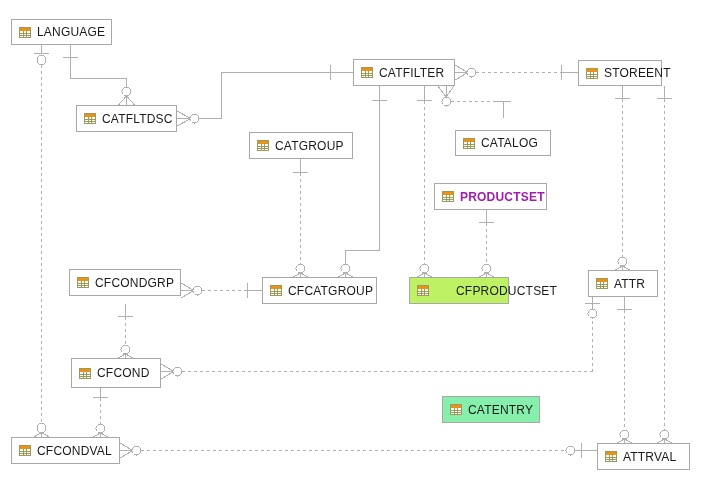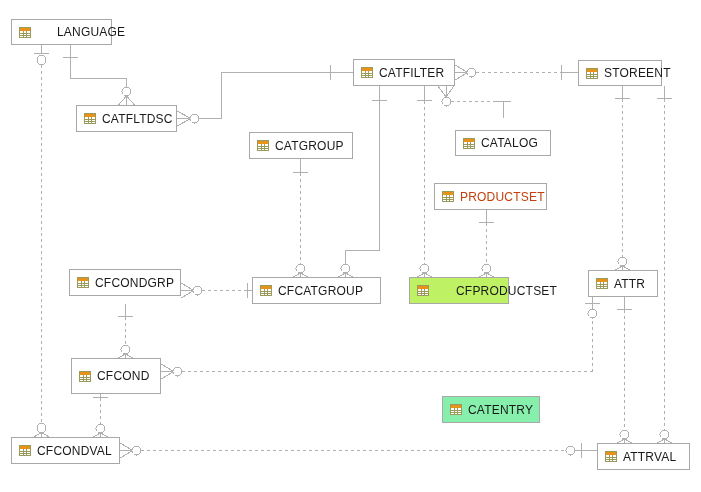--- a/index.html
+++ b/index.html
@@ -237,21 +237,21 @@
         <circle cx="624.5" cy="434.5" r="4.5" fill="#ffffff"></circle>
         <path d="M624.5,439 L624.5,443"></path>
         <path d="M624.5,439 L616,443.5"></path>
         <path d="M624.5,439 L633,443.5"></path>
       </g>
 
     </g>
   </svg>
 
   <div id="entity-layer">
-      <div class="entity" style="left: 11px; top: 19px; width: 101px; height: 26px; border-color: rgb(168, 168, 168); background: rgb(255, 255, 255); gap: 20px;">
+      <div class="entity" style="left: 11px; top: 19px; width: 101px; height: 26px; border-color: rgb(168, 168, 168); background: rgb(255, 255, 255);">
         <svg class="tbl-icon" viewBox="0 0 12 11" xmlns="http://www.w3.org/2000/svg" shape-rendering="crispEdges">
           <rect x="0.5" y="0.5" width="11" height="10" fill="#ffffff" stroke="#9a9a5a"></rect>
           <rect x="1" y="1" width="10" height="2.5" fill="#e8921a"></rect>
           <line x1="1" y1="6" x2="11" y2="6" stroke="#9a9a5a"></line>
           <line x1="1" y1="8.3" x2="11" y2="8.3" stroke="#9a9a5a"></line>
           <line x1="4.3" y1="3.5" x2="4.3" y2="10" stroke="#9a9a5a"></line>
           <line x1="7.6" y1="3.5" x2="7.6" y2="10" stroke="#9a9a5a"></line>
         </svg>
         <span class="ent-label" style="color: rgb(26, 26, 26);">LANGUAGE</span>
       </div>
@@ -312,21 +312,21 @@
       </div>
       <div class="entity" style="left: 434px; top: 183px; width: 113px; height: 27px; border-color: rgb(168, 168, 168); background: rgb(255, 255, 255);">
         <svg class="tbl-icon" viewBox="0 0 12 11" xmlns="http://www.w3.org/2000/svg" shape-rendering="crispEdges">
           <rect x="0.5" y="0.5" width="11" height="10" fill="#ffffff" stroke="#9a9a5a"></rect>
           <rect x="1" y="1" width="10" height="2.5" fill="#e8921a"></rect>
           <line x1="1" y1="6" x2="11" y2="6" stroke="#9a9a5a"></line>
           <line x1="1" y1="8.3" x2="11" y2="8.3" stroke="#9a9a5a"></line>
           <line x1="4.3" y1="3.5" x2="4.3" y2="10" stroke="#9a9a5a"></line>
           <line x1="7.6" y1="3.5" x2="7.6" y2="10" stroke="#9a9a5a"></line>
         </svg>
-        <span class="ent-label" style="color: #c2410c;">PRODUCTSET</span>
+        <span class="ent-label" style="color: #a21caf; font-weight: bold;">PRODUCTSET</span>
       </div>
       <div class="entity" style="left: 588px; top: 270px; width: 70px; height: 27px; border-color: rgb(168, 168, 168); background: rgb(255, 255, 255);">
         <svg class="tbl-icon" viewBox="0 0 12 11" xmlns="http://www.w3.org/2000/svg" shape-rendering="crispEdges">
           <rect x="0.5" y="0.5" width="11" height="10" fill="#ffffff" stroke="#9a9a5a"></rect>
           <rect x="1" y="1" width="10" height="2.5" fill="#e8921a"></rect>
           <line x1="1" y1="6" x2="11" y2="6" stroke="#9a9a5a"></line>
           <line x1="1" y1="8.3" x2="11" y2="8.3" stroke="#9a9a5a"></line>
           <line x1="4.3" y1="3.5" x2="4.3" y2="10" stroke="#9a9a5a"></line>
           <line x1="7.6" y1="3.5" x2="7.6" y2="10" stroke="#9a9a5a"></line>
         </svg>
@@ -336,21 +336,21 @@
         <svg class="tbl-icon" viewBox="0 0 12 11" xmlns="http://www.w3.org/2000/svg" shape-rendering="crispEdges">
           <rect x="0.5" y="0.5" width="11" height="10" fill="#ffffff" stroke="#9a9a5a"></rect>
           <rect x="1" y="1" width="10" height="2.5" fill="#e8921a"></rect>
           <line x1="1" y1="6" x2="11" y2="6" stroke="#9a9a5a"></line>
           <line x1="1" y1="8.3" x2="11" y2="8.3" stroke="#9a9a5a"></line>
           <line x1="4.3" y1="3.5" x2="4.3" y2="10" stroke="#9a9a5a"></line>
           <line x1="7.6" y1="3.5" x2="7.6" y2="10" stroke="#9a9a5a"></line>
         </svg>
         <span class="ent-label" style="color: rgb(26, 26, 26);">CFCONDGRP</span>
       </div>
-      <div class="entity" style="left: 252px; top: 277px; width: 129px; height: 27px; border-color: rgb(168, 168, 168); background: rgb(255, 255, 255);">
+      <div class="entity" style="left: 262px; top: 277px; width: 115px; height: 27px; border-color: rgb(168, 168, 168); background: rgb(255, 255, 255);">
         <svg class="tbl-icon" viewBox="0 0 12 11" xmlns="http://www.w3.org/2000/svg" shape-rendering="crispEdges">
           <rect x="0.5" y="0.5" width="11" height="10" fill="#ffffff" stroke="#9a9a5a"></rect>
           <rect x="1" y="1" width="10" height="2.5" fill="#e8921a"></rect>
           <line x1="1" y1="6" x2="11" y2="6" stroke="#9a9a5a"></line>
           <line x1="1" y1="8.3" x2="11" y2="8.3" stroke="#9a9a5a"></line>
           <line x1="4.3" y1="3.5" x2="4.3" y2="10" stroke="#9a9a5a"></line>
           <line x1="7.6" y1="3.5" x2="7.6" y2="10" stroke="#9a9a5a"></line>
         </svg>
         <span class="ent-label" style="color: rgb(26, 26, 26);">CFCATGROUP</span>
       </div>
@@ -358,21 +358,21 @@
         <svg class="tbl-icon" viewBox="0 0 12 11" xmlns="http://www.w3.org/2000/svg" shape-rendering="crispEdges">
           <rect x="0.5" y="0.5" width="11" height="10" fill="#ffffff" stroke="#9a9a5a"></rect>
           <rect x="1" y="1" width="10" height="2.5" fill="#e8921a"></rect>
           <line x1="1" y1="6" x2="11" y2="6" stroke="#9a9a5a"></line>
           <line x1="1" y1="8.3" x2="11" y2="8.3" stroke="#9a9a5a"></line>
           <line x1="4.3" y1="3.5" x2="4.3" y2="10" stroke="#9a9a5a"></line>
           <line x1="7.6" y1="3.5" x2="7.6" y2="10" stroke="#9a9a5a"></line>
         </svg>
         <span class="ent-label" style="color: rgb(26, 26, 26);">CFPRODUCTSET</span>
       </div>
-      <div class="entity" style="left: 71px; top: 358px; width: 90px; height: 36px; border-color: rgb(168, 168, 168); background: rgb(255, 255, 255);">
+      <div class="entity" style="left: 71px; top: 358px; width: 90px; height: 30px; border-color: rgb(168, 168, 168); background: rgb(255, 255, 255);">
         <svg class="tbl-icon" viewBox="0 0 12 11" xmlns="http://www.w3.org/2000/svg" shape-rendering="crispEdges">
           <rect x="0.5" y="0.5" width="11" height="10" fill="#ffffff" stroke="#9a9a5a"></rect>
           <rect x="1" y="1" width="10" height="2.5" fill="#e8921a"></rect>
           <line x1="1" y1="6" x2="11" y2="6" stroke="#9a9a5a"></line>
           <line x1="1" y1="8.3" x2="11" y2="8.3" stroke="#9a9a5a"></line>
           <line x1="4.3" y1="3.5" x2="4.3" y2="10" stroke="#9a9a5a"></line>
           <line x1="7.6" y1="3.5" x2="7.6" y2="10" stroke="#9a9a5a"></line>
         </svg>
         <span class="ent-label" style="color: rgb(26, 26, 26);">CFCOND</span>
       </div>

